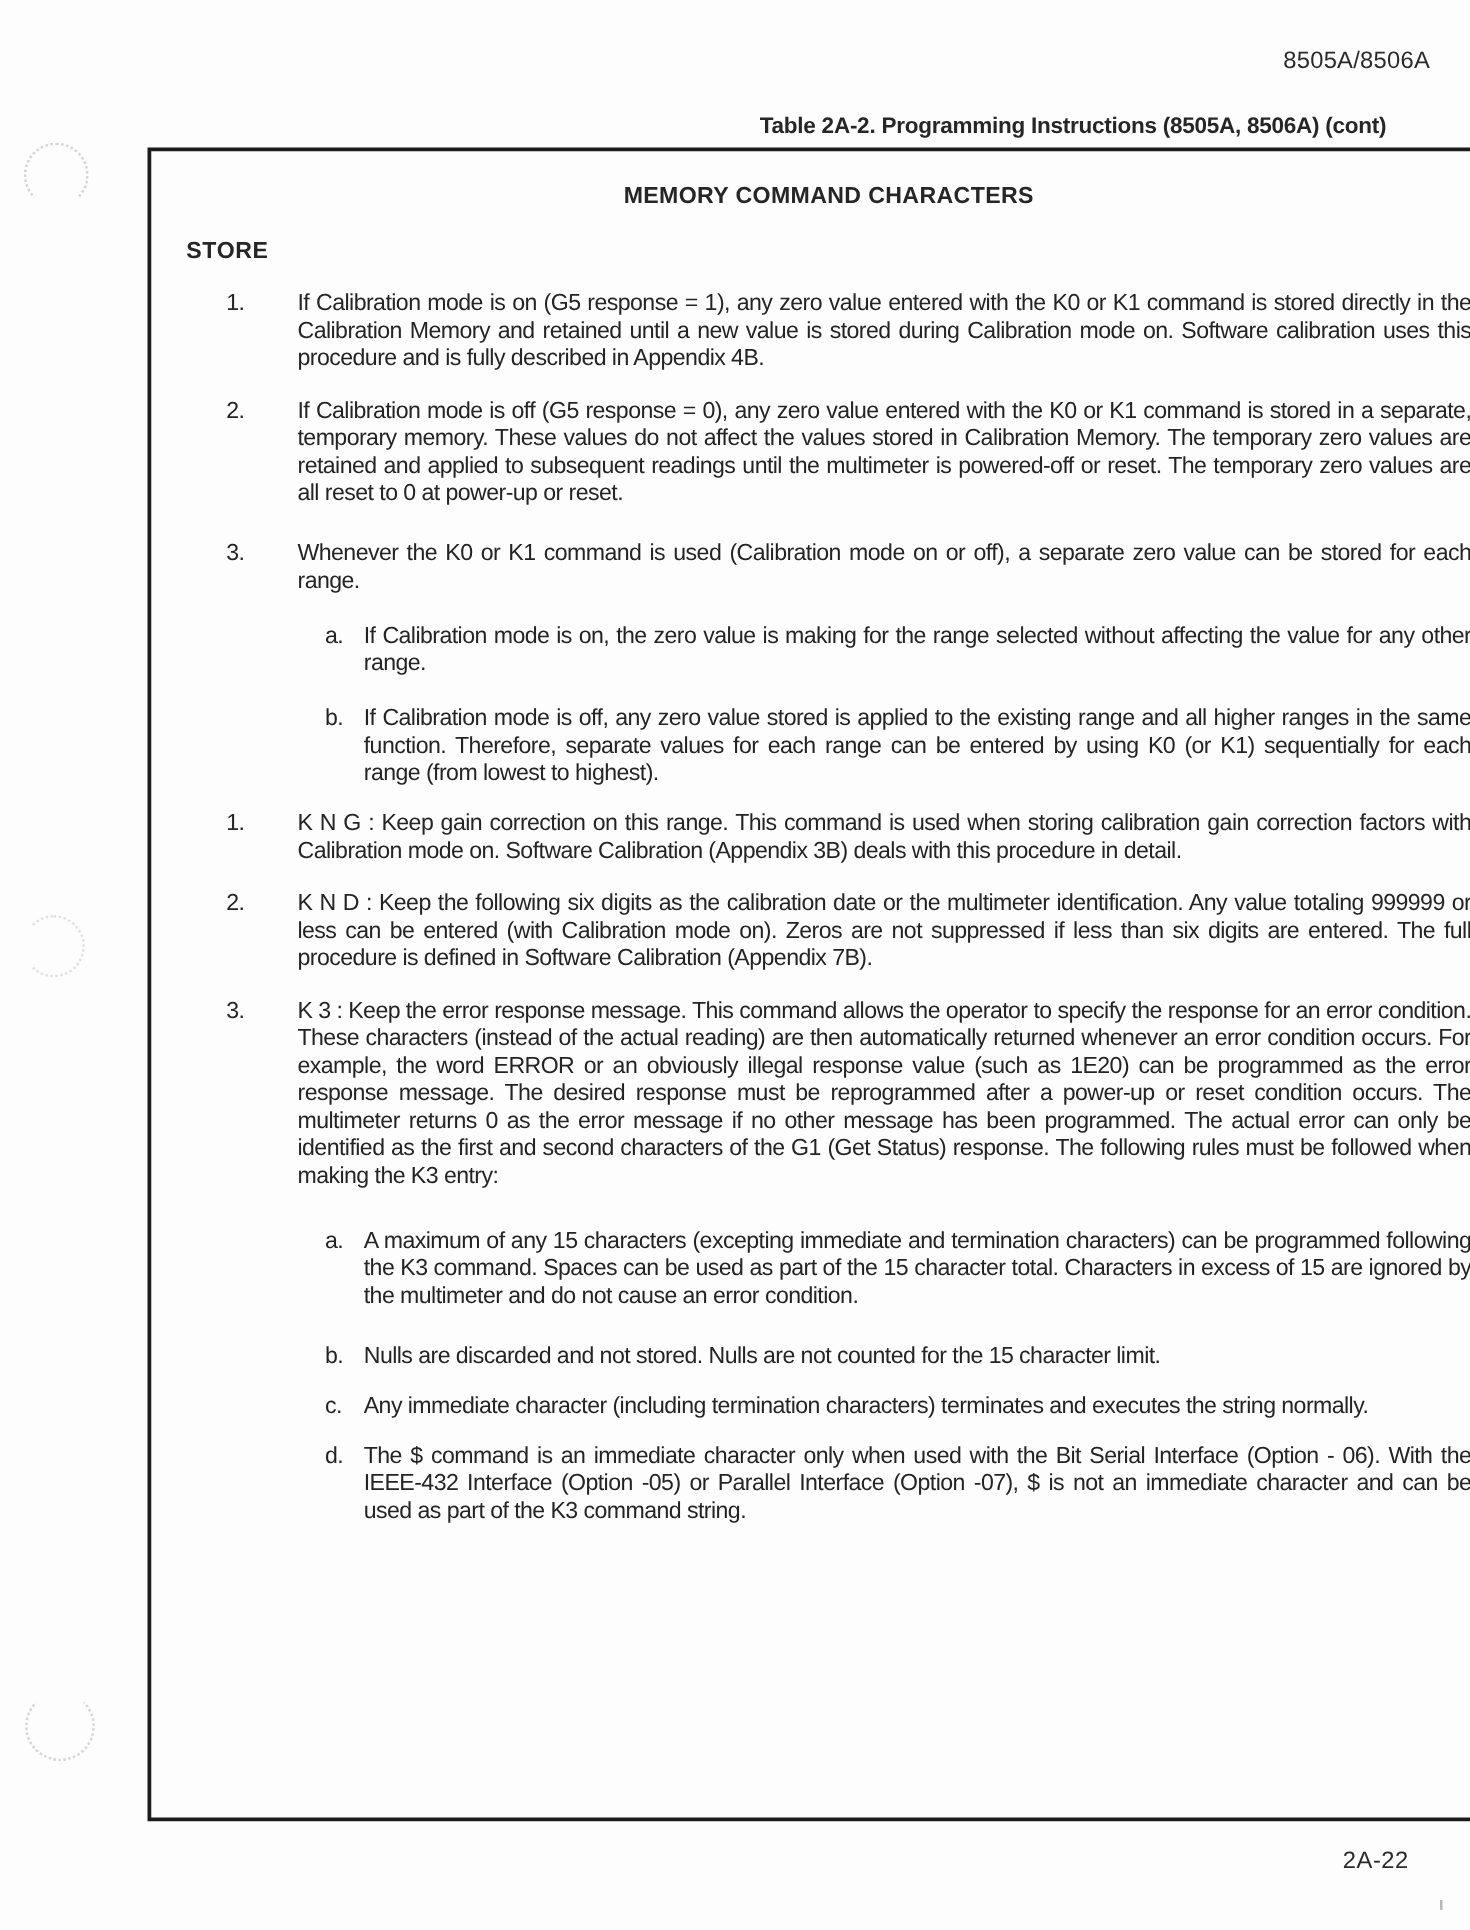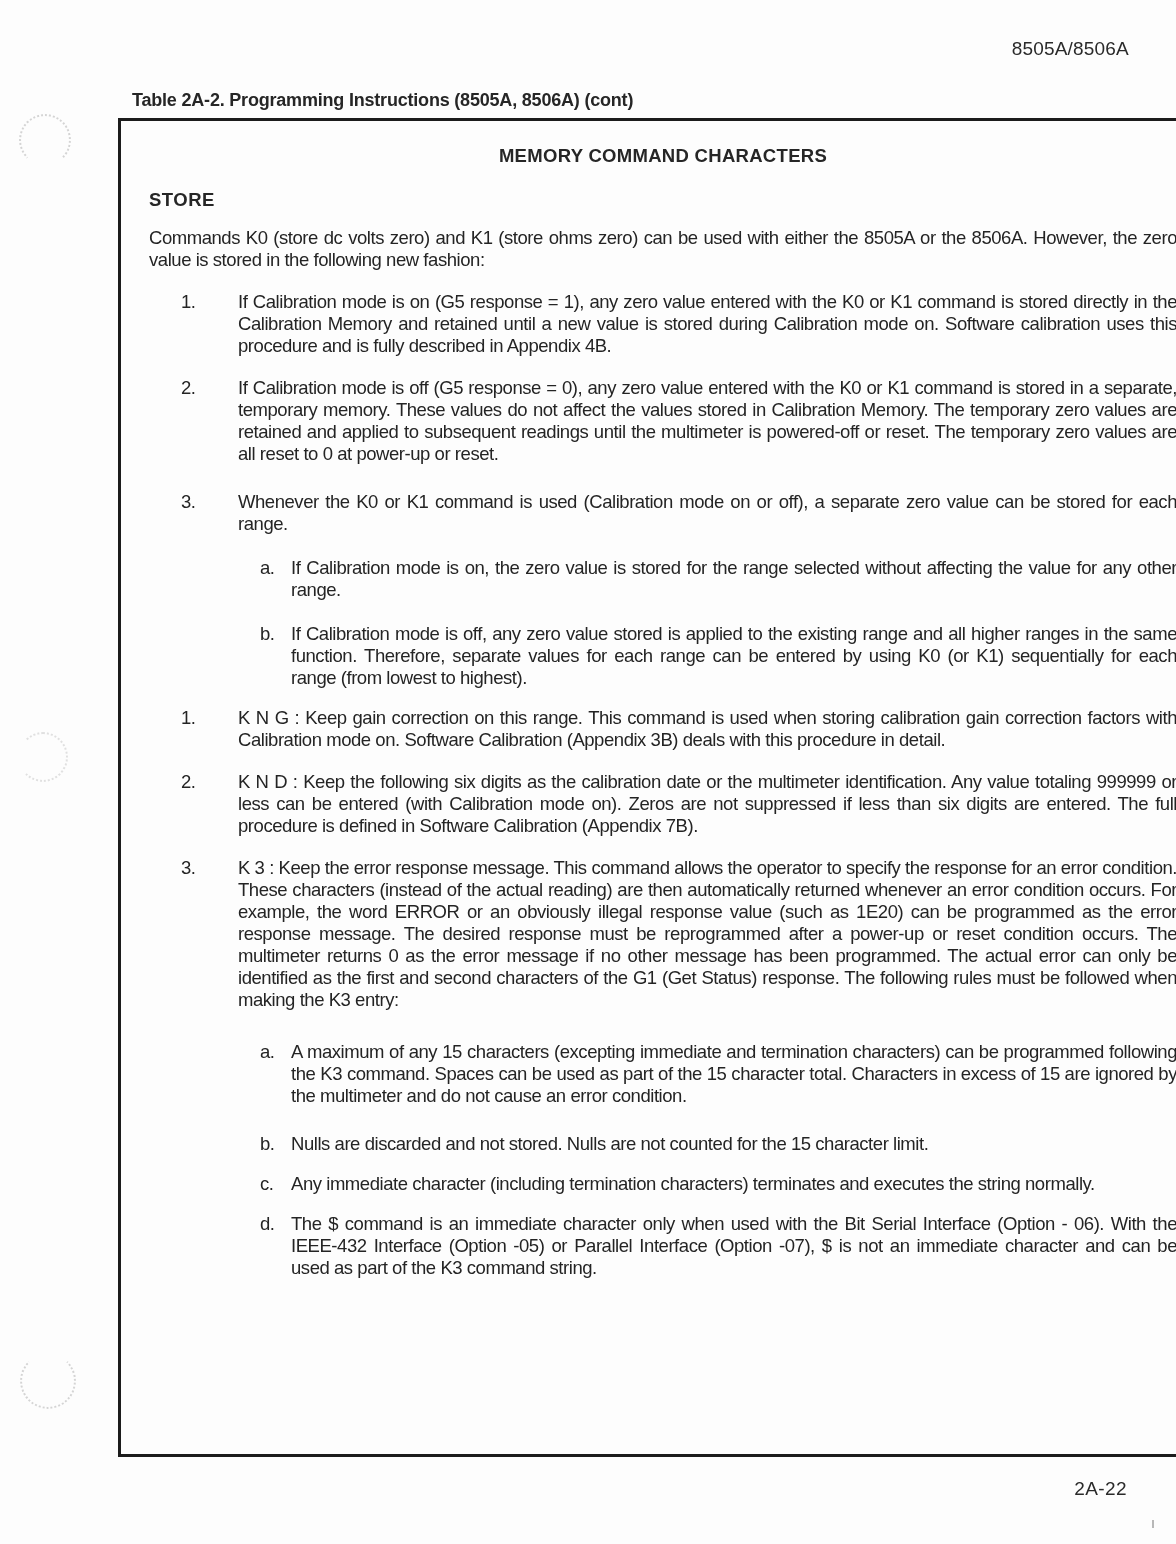--- a/index.html
+++ b/index.html
@@ -15,31 +15,31 @@
     font-family: "Liberation Sans", sans-serif;
     color: #222222;
     overflow: hidden;
   }
   
   .page * { -webkit-font-smoothing: antialiased; }
 
   .doc-ref {
     position: absolute;
     top: 38px;
-    right: 47px;
+    right: 32px;
     font-size: 19px;
     letter-spacing: 0.2px;
     color: #2a2a2a;
   }
   .table-caption {
     position: absolute;
     top: 90px;
-    left: 132px;
+    left: 100px;
     width: 1009px;
-    text-align: left;
+    text-align: right;
     font-size: 18px;
     font-weight: bold;
     letter-spacing: -0.2px;
     color: #262626;
   }
   .frame {
     position: absolute;
     left: 118px;
     top: 118px;
     width: 1088px;
@@ -152,40 +152,39 @@
 
   <div class="doc-ref">8505A/8506A</div>
 
   <div class="table-caption">Table 2A-2. Programming Instructions (8505A, 8506A) (cont)</div>
 
   <div class="frame">
 
     <div class="h-main">MEMORY COMMAND CHARACTERS</div>
     <div class="h-sub">STORE</div>
 
-    <p class="para mt16">Commands K0 (store dc volts zero) and K1 (store ohms zero) can be used with either the 8505A or the 8506A. However, the zero value is stored in the following new fashion:</p>
 
     <div class="item">
       <span class="num">1.</span>
       <span class="txt">If Calibration mode is on (G5 response = 1), any zero value entered with the K0 or K1 command is stored directly in the Calibration Memory and retained until a new value is stored during Calibration mode on. Software calibration uses this procedure and is fully described in Appendix 4B.</span>
     </div>
 
     <div class="item">
       <span class="num">2.</span>
       <span class="txt">If Calibration mode is off (G5 response = 0), any zero value entered with the K0 or K1 command is stored in a separate, temporary memory. These values do not affect the values stored in Calibration Memory. The temporary zero values are retained and applied to subsequent readings until the multimeter is powered-off or reset. The temporary zero values are all reset to 0 at power-up or reset.</span>
     </div>
 
     <div class="item mt26">
       <span class="num">3.</span>
       <span class="txt">Whenever the K0 or K1 command is used (Calibration mode on or off), a separate zero value can be stored for each range.</span>
     </div>
 
     <div class="subitem">
       <span class="num">a.</span>
-      <span class="txt">If Calibration mode is on, the zero value is stored for the range selected without affecting the value for any other range.</span>
+      <span class="txt">If Calibration mode is on, the zero value is making for the range selected without affecting the value for any other range.</span>
     </div>
 
     <div class="subitem">
       <span class="num">b.</span>
       <span class="txt">If Calibration mode is off, any zero value stored is applied to the existing range and all higher ranges in the same function. Therefore, separate values for each range can be entered by using K0 (or K1) sequentially for each range (from lowest to highest).</span>
     </div>
 
 
     <div class="item mt18">
       <span class="num">1.</span>

